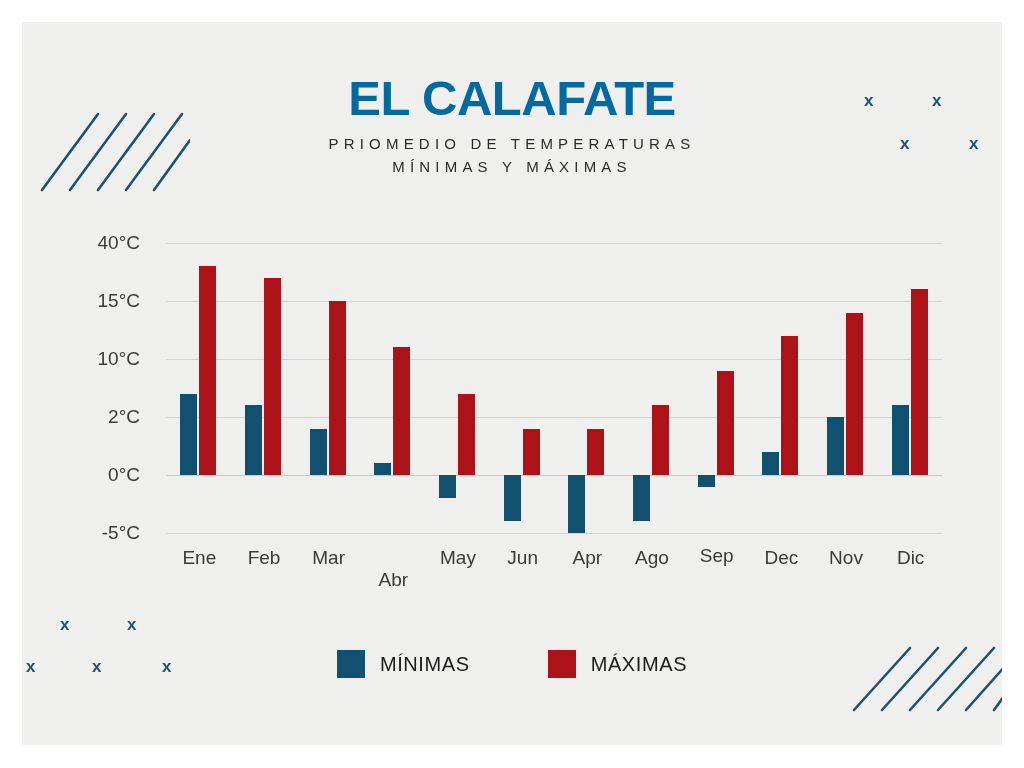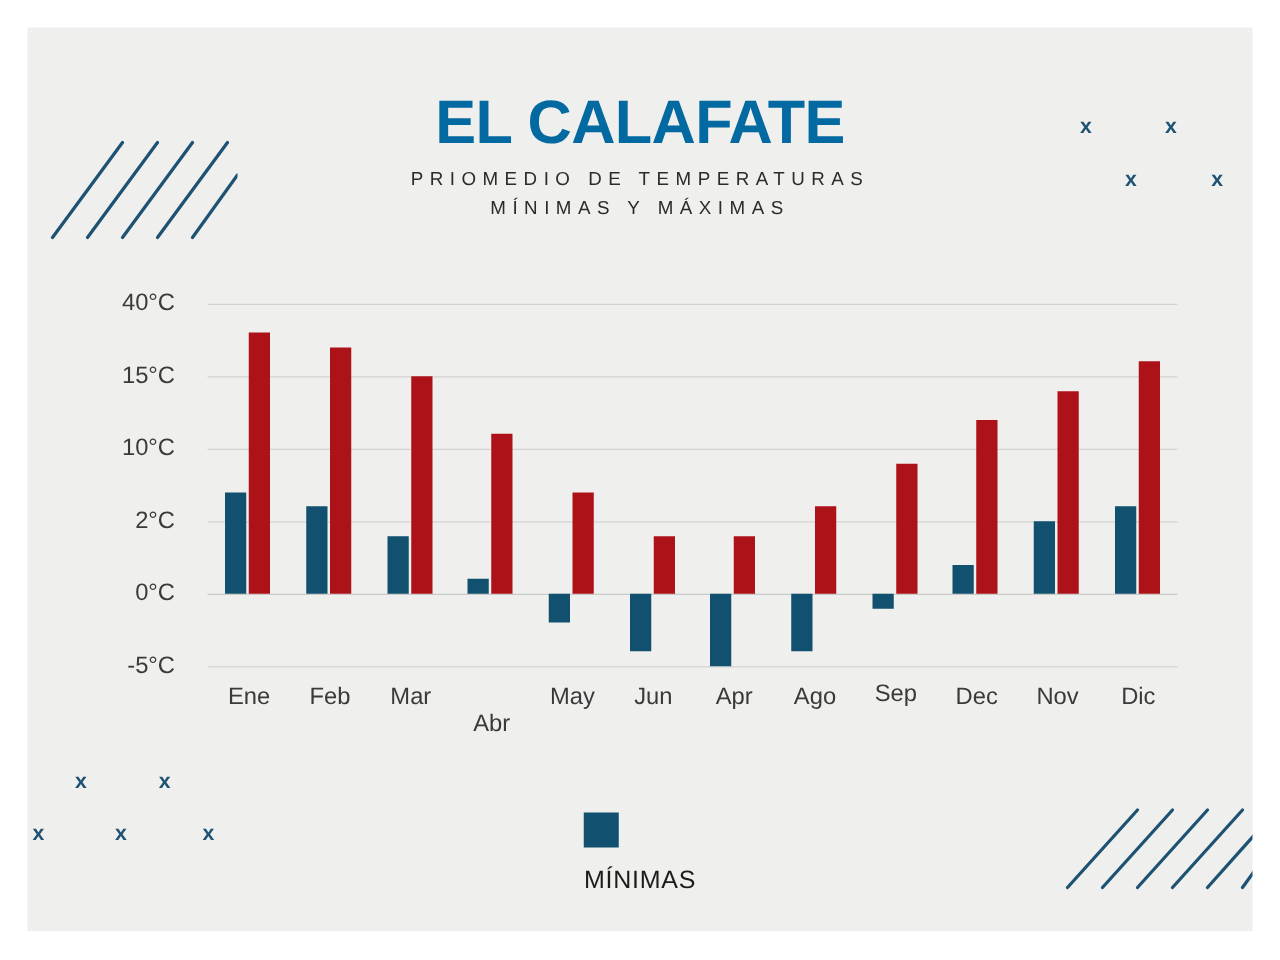--- a/index.html
+++ b/index.html
@@ -96,21 +96,21 @@
 
   
   #legend {
     position: absolute;
     left: 0; right: 0; top: 628px;
     display: flex;
     justify-content: center;
     align-items: center;
     gap: 78px;
   }
-  .legend-item { display: flex; align-items: flex-start; gap: 15px; flex-direction: column; }
+  .legend-item { display: flex; align-items: center; gap: 15px; }
   .swatch { width: 28px; height: 28px; }
   .legend-label {
     font-size: 20px;
     color: #1c1c1c;
     letter-spacing: 0.6px;
   }
 </style>
 </head>
 <body>
 
@@ -233,15 +233,19 @@
         </div>
         <div class="xlabel" style="left: 744.667px; top: 304px;">Dic</div>
       </div>
   </div>
 
   <div id="legend">
     <div class="legend-item">
       <span class="swatch" style="background: rgb(17, 80, 111);"></span>
       <span class="legend-label">MÍNIMAS</span>
     </div>
+    <div class="legend-item">
+      <span class="swatch" style="background: rgb(174, 18, 25);"></span>
+      <span class="legend-label">MÁXIMAS</span>
+    </div>
   </div>
 
 </div>
 
 </body></html>

